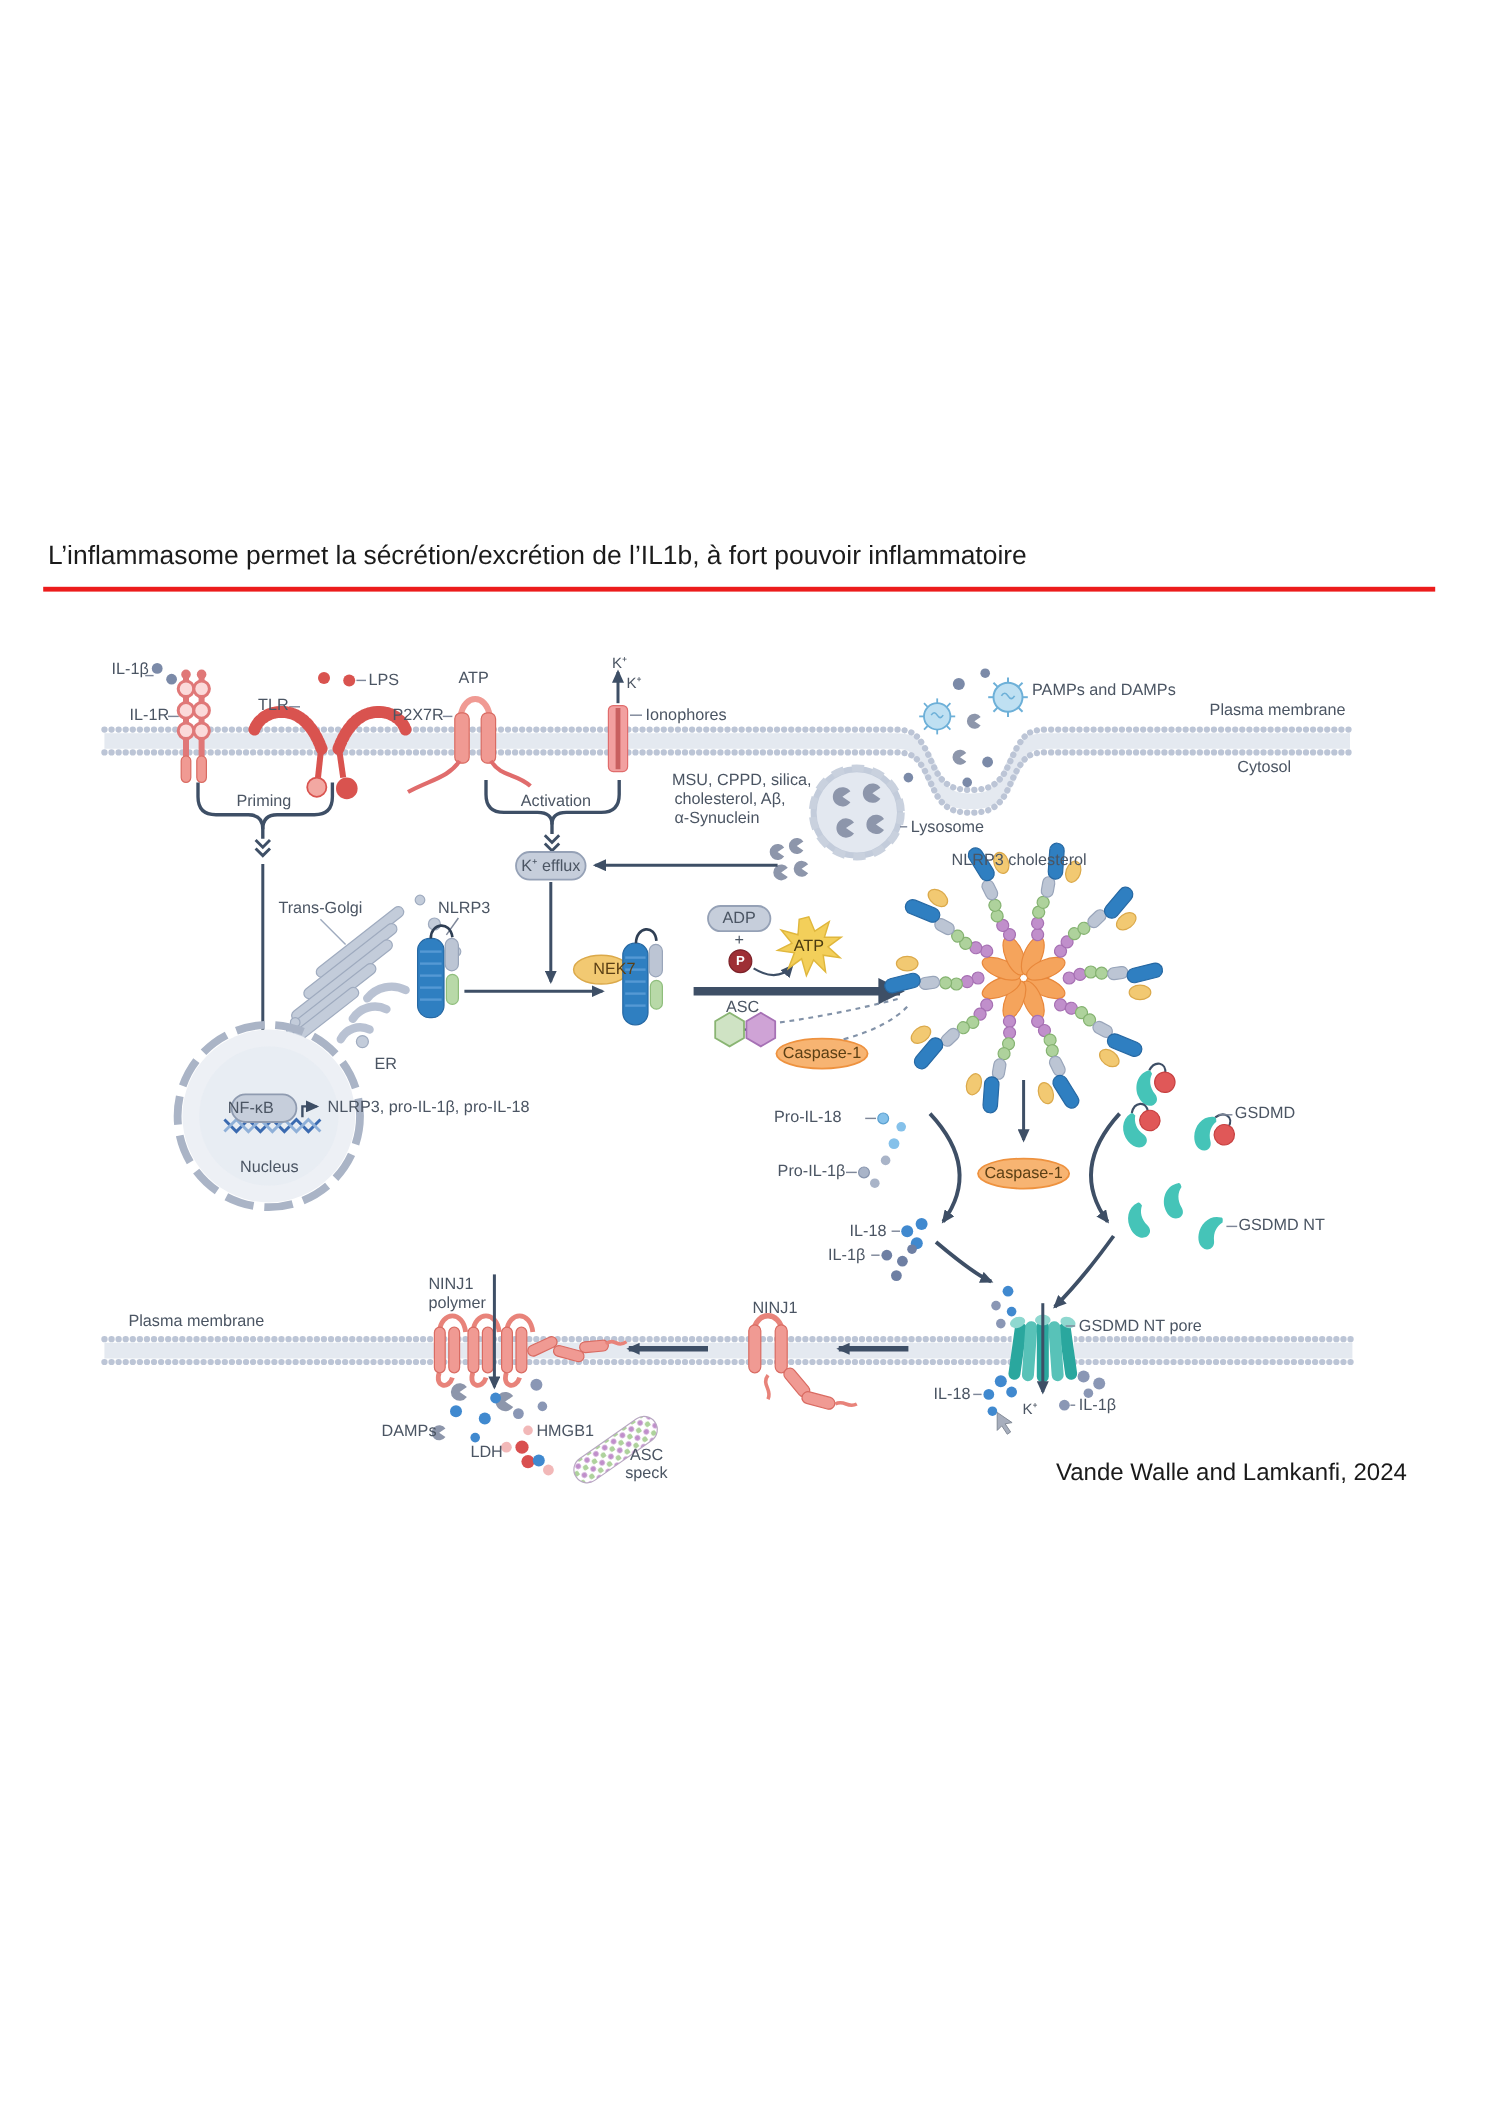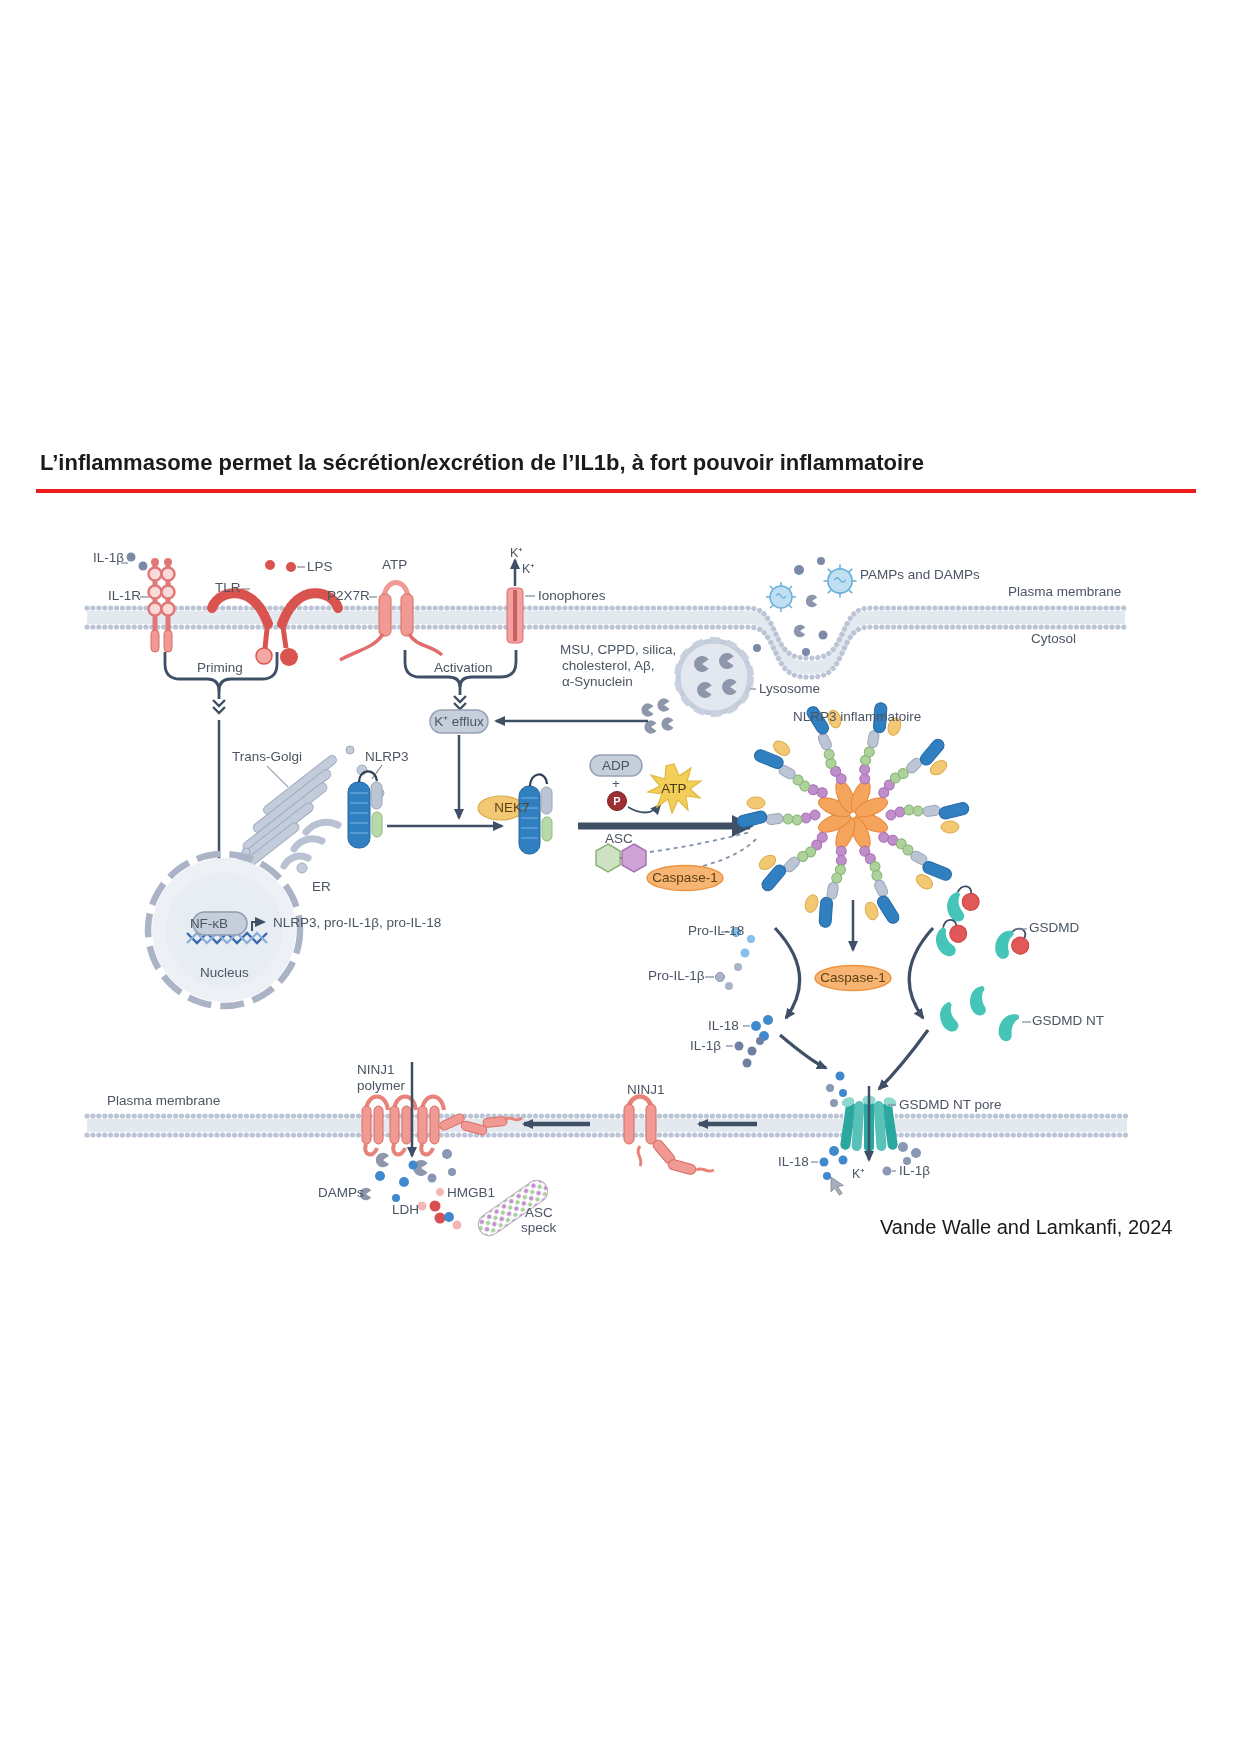--- a/index.html
+++ b/index.html
@@ -1,18 +1,18 @@
 <!DOCTYPE html>
 <html><head>
 <meta charset="utf-8">
 <style>
   html,body{margin:0;padding:0;background:#ffffff;}
   #slide{position:relative;width:1240px;height:1755px;background:#ffffff;overflow:hidden;
          font-family:"Liberation Sans",sans-serif;}
-  #title{position:absolute;left:40px;top:450px;font-size:22px;color:#1b1b1b;white-space:nowrap;font-weight:bold;}
+  #title{position:absolute;left:40px;top:450px;font-size:22px;color:#1b1b1b;white-space:nowrap;}
   #redline{position:absolute;left:36px;top:489px;width:1160px;height:4px;background:#ec1c1c;}
   #citation{position:absolute;left:880px;top:1216px;font-size:20px;color:#1a1a1a;white-space:nowrap;}
   #figure-svg{position:absolute;left:0;top:0;z-index:1;}
   .lbl{position:absolute;z-index:2;font-size:13.5px;color:#4b5563;white-space:nowrap;line-height:1.1;}
   .c{transform:translate(-50%,-50%);text-align:right;}
   .sm{font-size:12.5px;}
   .wh{color:#ffffff;font-weight:bold;font-size:11px;}
   .dk{color:#5c4015;}
   .yl{color:#4a3a10;}
 </style>
@@ -465,22 +465,22 @@
   <span class="lbl c" style="left:209px;top:924px">NF-κB</span>
   <span class="lbl" style="left:273px;top:916px">NLRP3, pro-IL-1β, pro-IL-18</span>
   <span class="lbl" style="left:200px;top:966px">Nucleus</span>
   <span class="lbl c dk" style="left:512px;top:808px">NEK7</span>
   <span class="lbl c" style="left:616px;top:766px">ADP</span>
   <span class="lbl c" style="left:616px;top:784px">+</span>
   <span class="lbl c wh" style="left:617px;top:801px">P</span>
   <span class="lbl c yl" style="left:674px;top:789px">ATP</span>
   <span class="lbl" style="left:605px;top:832px">ASC</span>
   <span class="lbl c dk" style="left:685px;top:878px">Caspase-1</span>
-  <span class="lbl" style="left:793px;top:710px">NLRP3 inflammatoire</span>
-  <span class="lbl" style="left:688px;top:924px">Pro-IL-18</span>
+  <span class="lbl" style="left:793px;top:710px">NLRP3 cholesterol</span>
+  <span class="lbl" style="left:645px;top:924px">Pro-IL-18</span>
   <span class="lbl" style="left:648px;top:969px">Pro-IL-1β</span>
   <span class="lbl" style="left:708px;top:1019px">IL-18</span>
   <span class="lbl" style="left:690px;top:1039px">IL-1β</span>
   <span class="lbl c dk" style="left:853px;top:978px">Caspase-1</span>
   <span class="lbl" style="left:1029px;top:921px">GSDMD</span>
   <span class="lbl" style="left:1032px;top:1014px">GSDMD NT</span>
   <span class="lbl" style="left:107px;top:1094px">Plasma membrane</span>
   <span class="lbl" style="left:357px;top:1063px">NINJ1</span>
   <span class="lbl" style="left:357px;top:1079px">polymer</span>
   <span class="lbl" style="left:627px;top:1083px">NINJ1</span>

